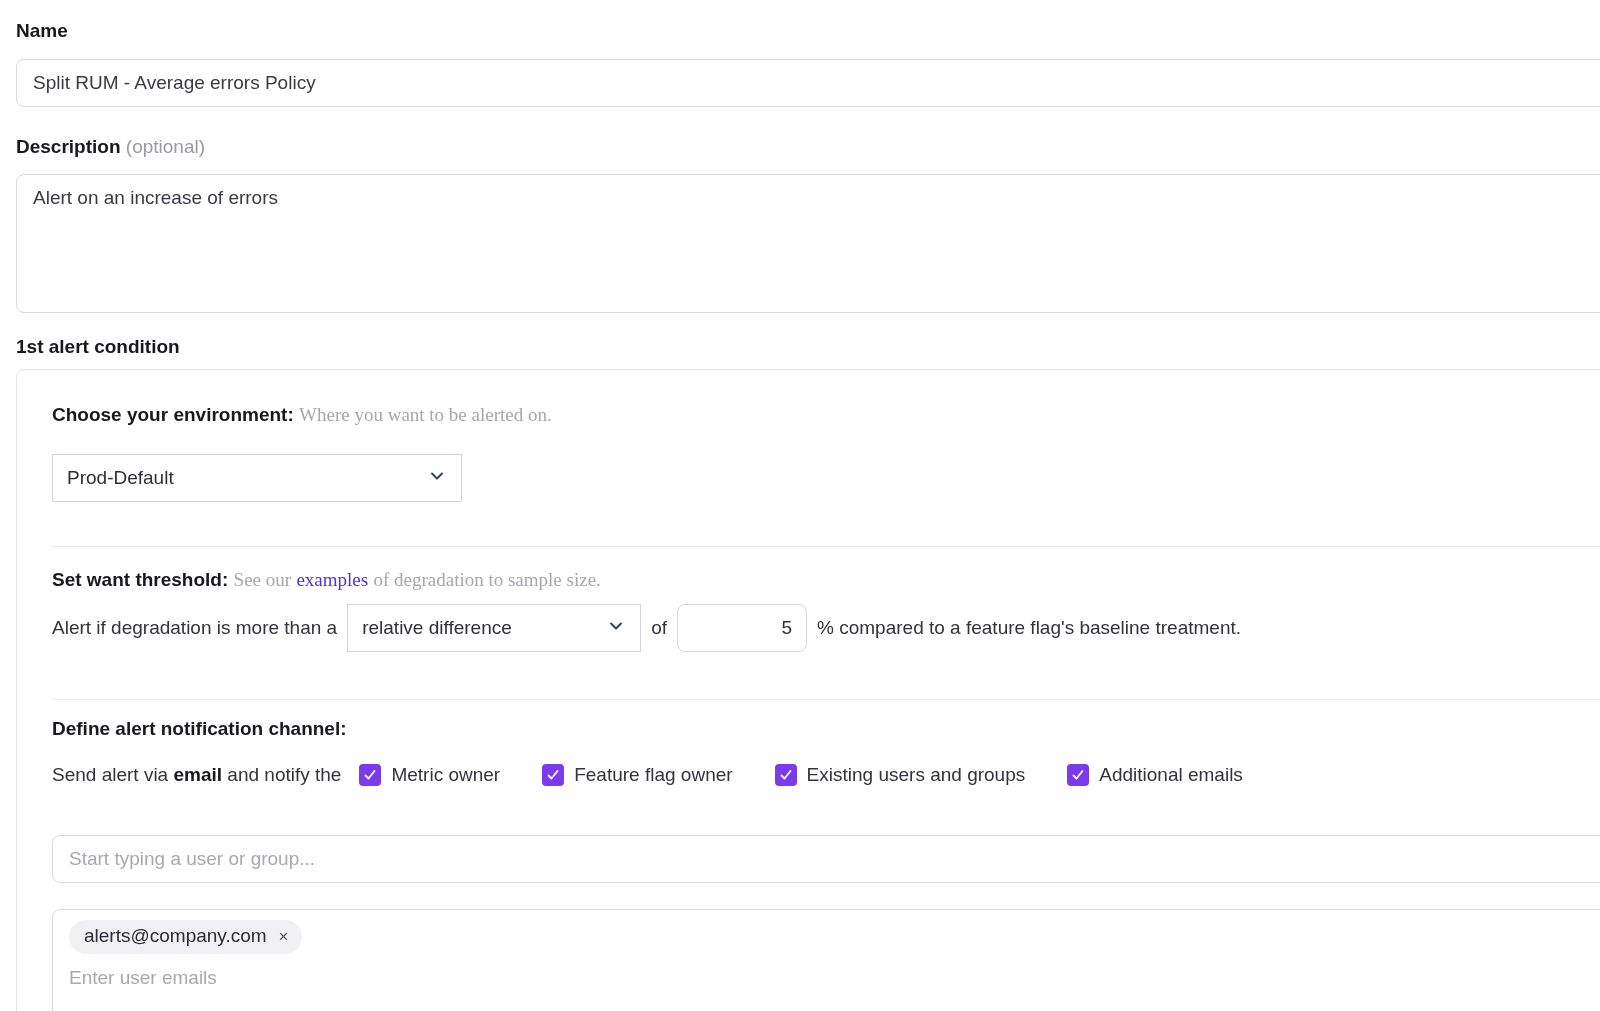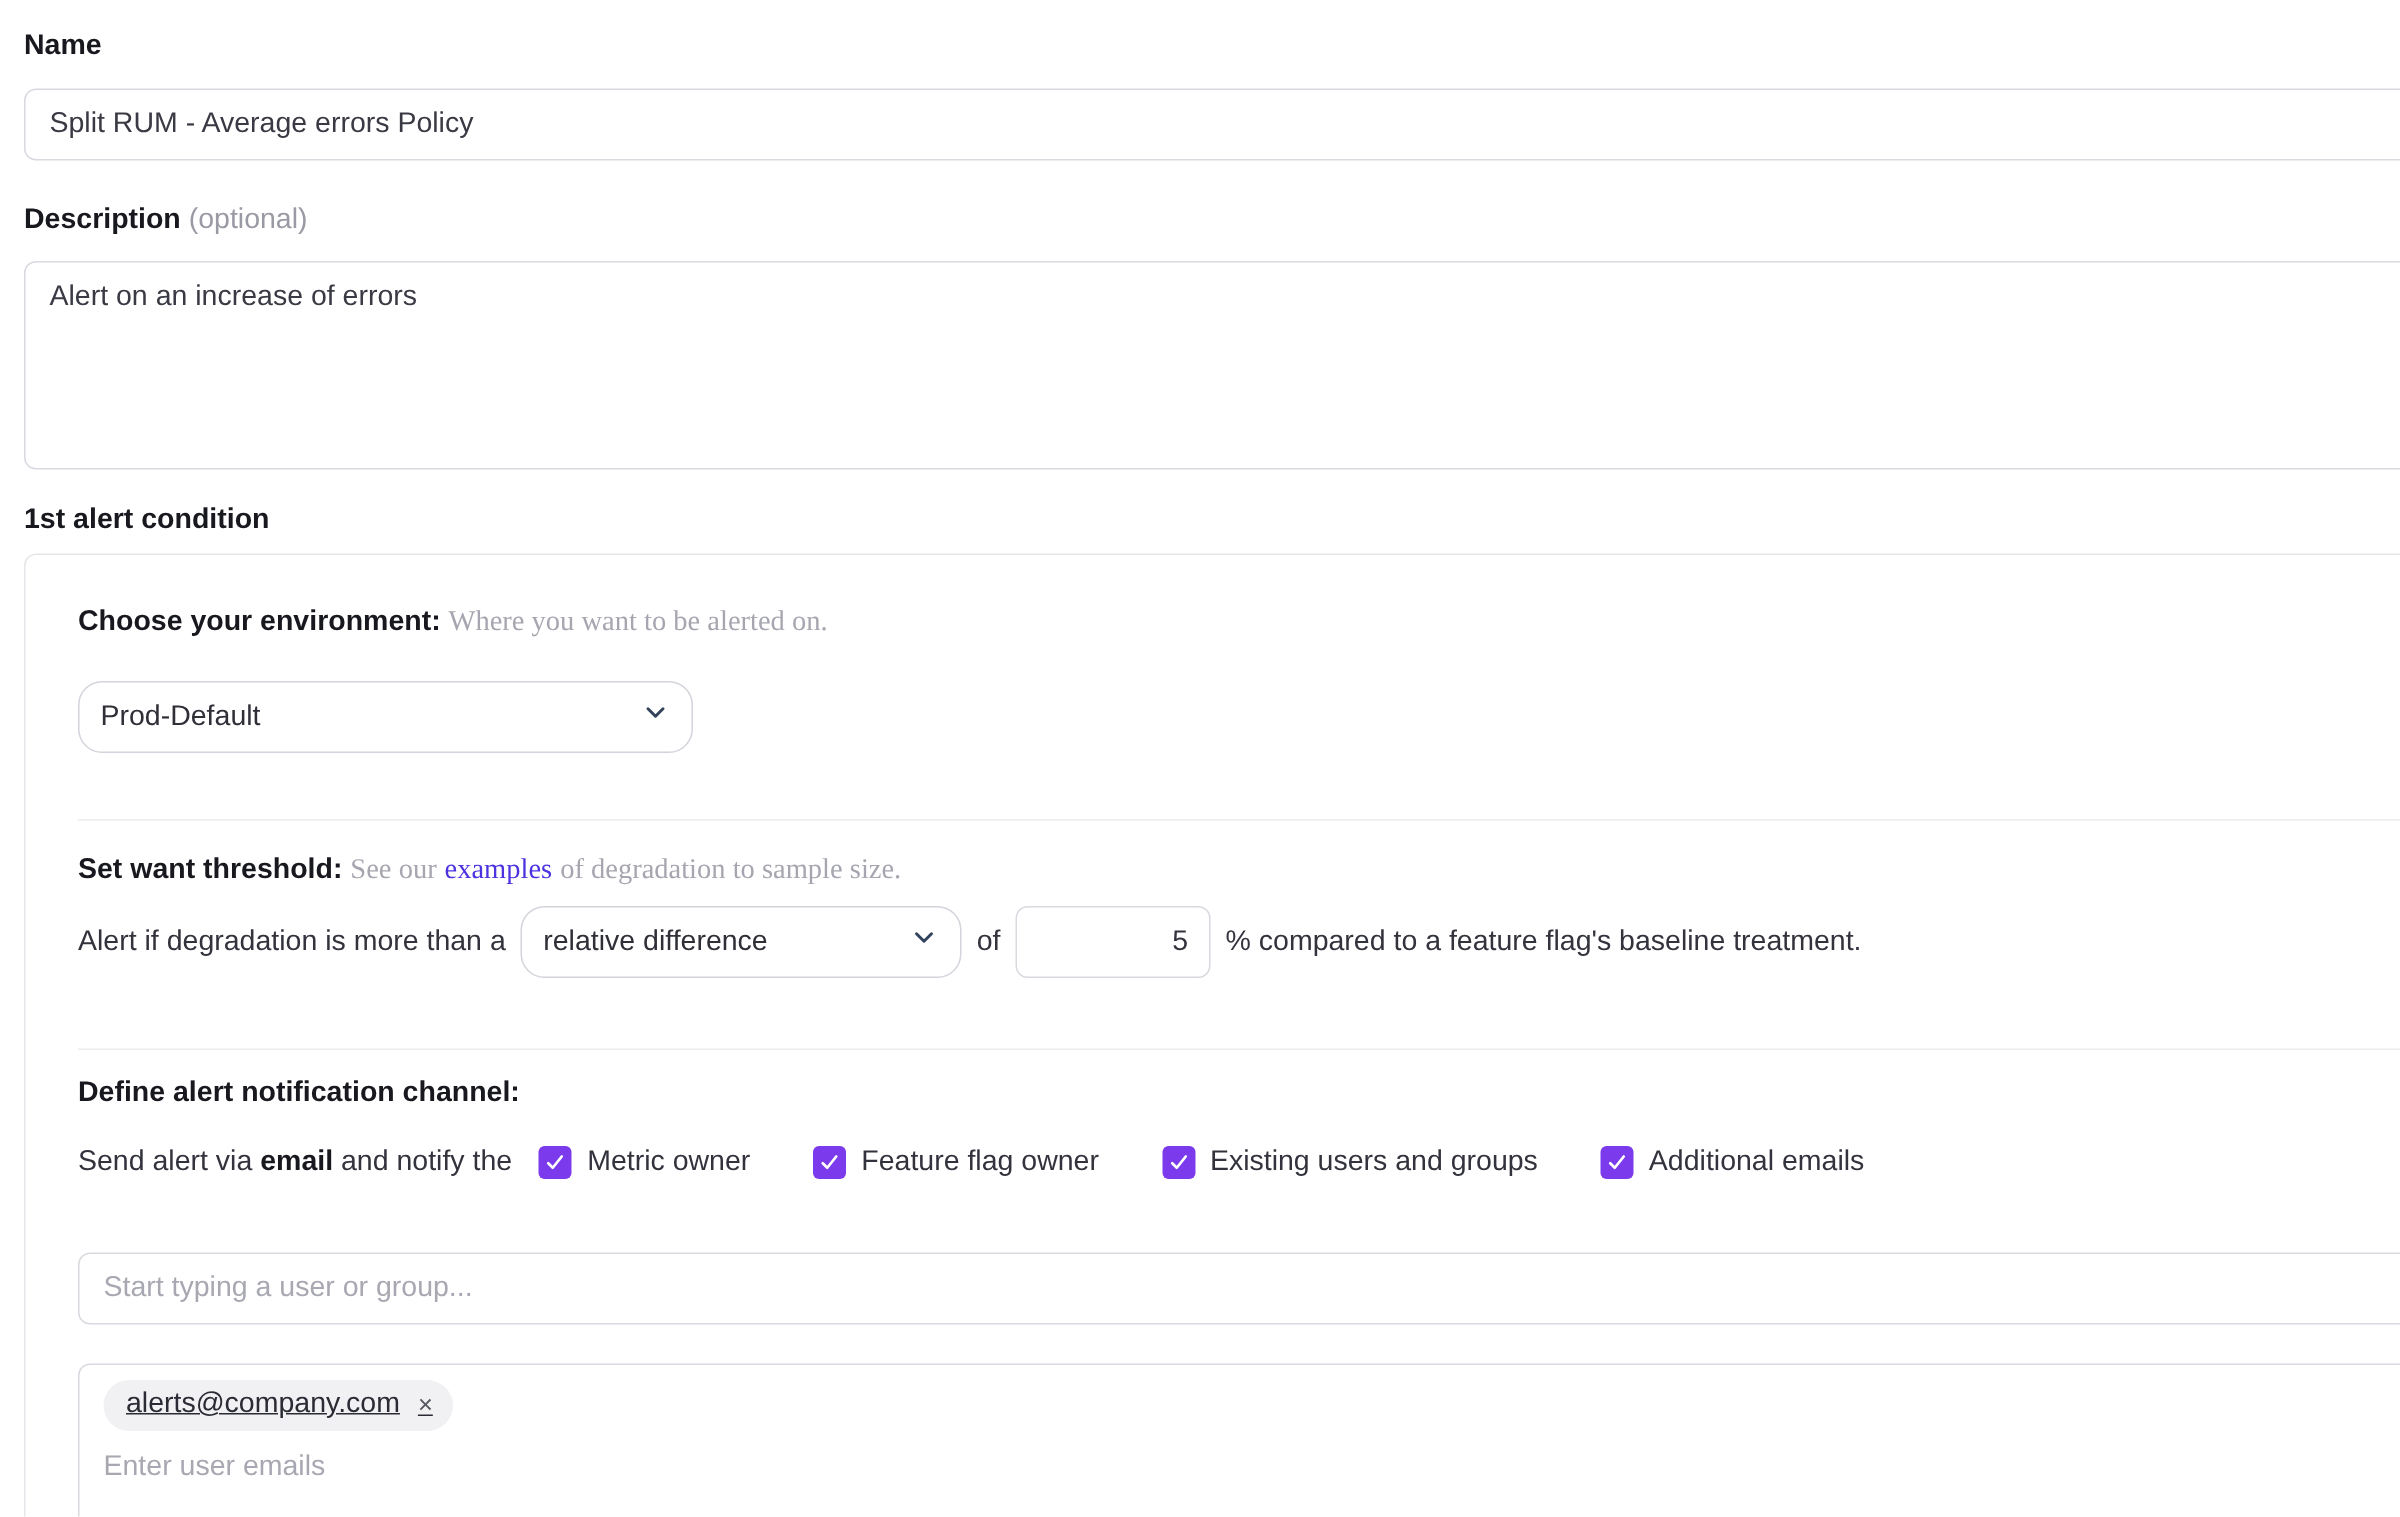--- a/index.html
+++ b/index.html
@@ -65,21 +65,21 @@
   .section-label { font-size: 19px; color: #18181f; font-weight: 700; }
   .section-label .hint { font-weight: 400; color: #a6a6b0; font-family: Liberation Serif, serif; }
   .link { color: #4c33e0; font-weight: 400; text-decoration: none; cursor: pointer; font-family: Liberation Serif, serif; }
 
   .select {
     display: inline-flex;
     align-items: center;
     justify-content: space-between;
     height: 48px;
     border: 1px solid #d4d4dc;
-    border-radius: 16px;
+    border-radius: 0;
     background: #ffffff;
     padding: 0 14px;
     font-size: 19px;
     color: #2f2f38;
     cursor: pointer;
   }
   .env-select { margin-top: 28px; width: 410px; }
   .comparison-select { width: 294px; }
 
   .divider {
@@ -146,21 +146,20 @@
   }
   .chip {
     display: inline-flex;
     align-items: center;
     gap: 12px;
     background: #f1f1f4;
     border-radius: 18px;
     padding: 5px 13px 7px 15px;
     font-size: 19px;
     color: #2b2b35;
-    text-decoration: underline;
   }
   .chip-remove {
     font-size: 17px;
     color: #55555f;
     cursor: pointer;
     line-height: 1;
   }
   .emails-placeholder { margin-top: 13px; font-size: 19px; }
 </style>
 </head>

